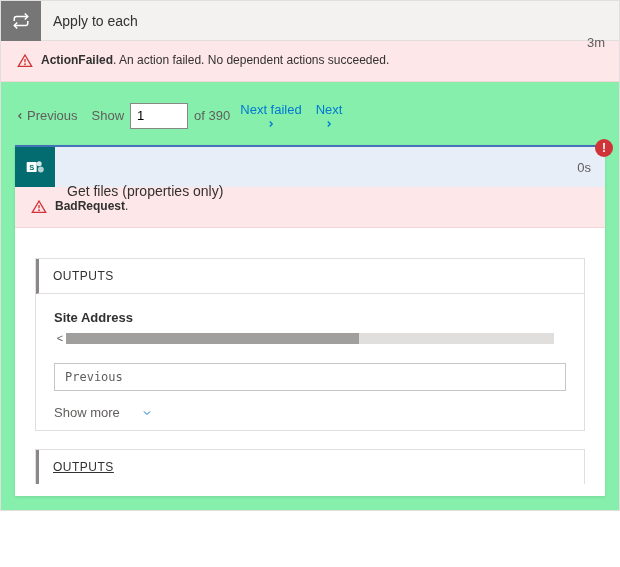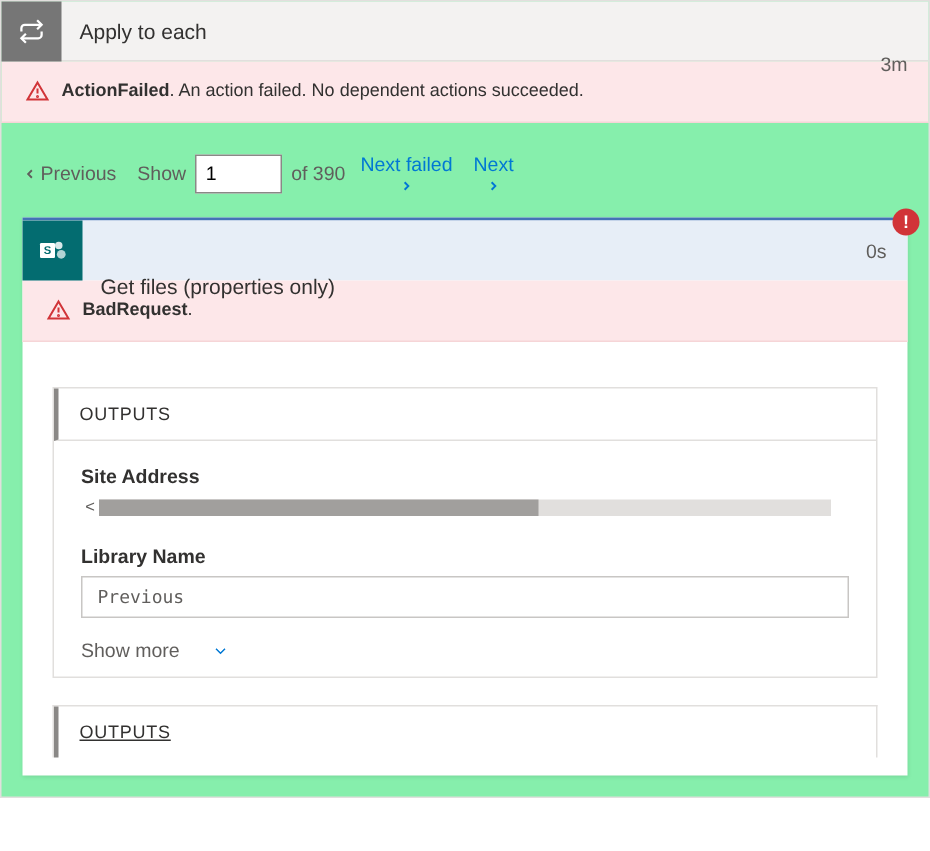--- a/index.html
+++ b/index.html
@@ -297,21 +297,20 @@
               <div class="scroll-row">
                 <div class="scroll-arrow">&lt;</div>
                 <div class="scroll-track">
                     <div class="scroll-thumb"></div>
                   </div>
                 <div class="scroll-arrow" style="visibility:hidden">&gt;</div>
               </div>
             </div>
 
             <div class="field-group">
-              <div class="field-label">Library Name</div>
               <div class="field-box">Previous</div>
             </div>
 
             <div class="show-more">
               <span>Show more</span>
               <svg width="12" height="12" viewBox="0 0 24 24" fill="none" stroke="#0078d4" stroke-width="2">
                   <polyline points="6 9 12 15 18 9"></polyline>
                 </svg>
             </div>
 

